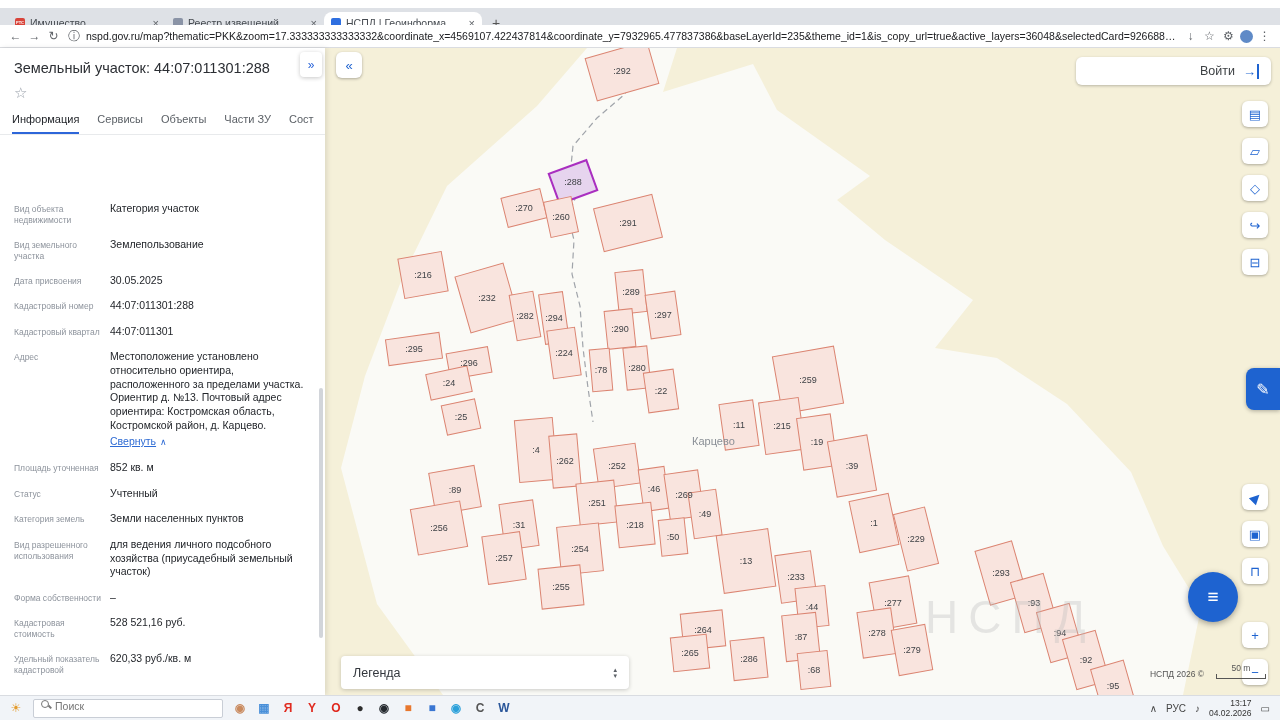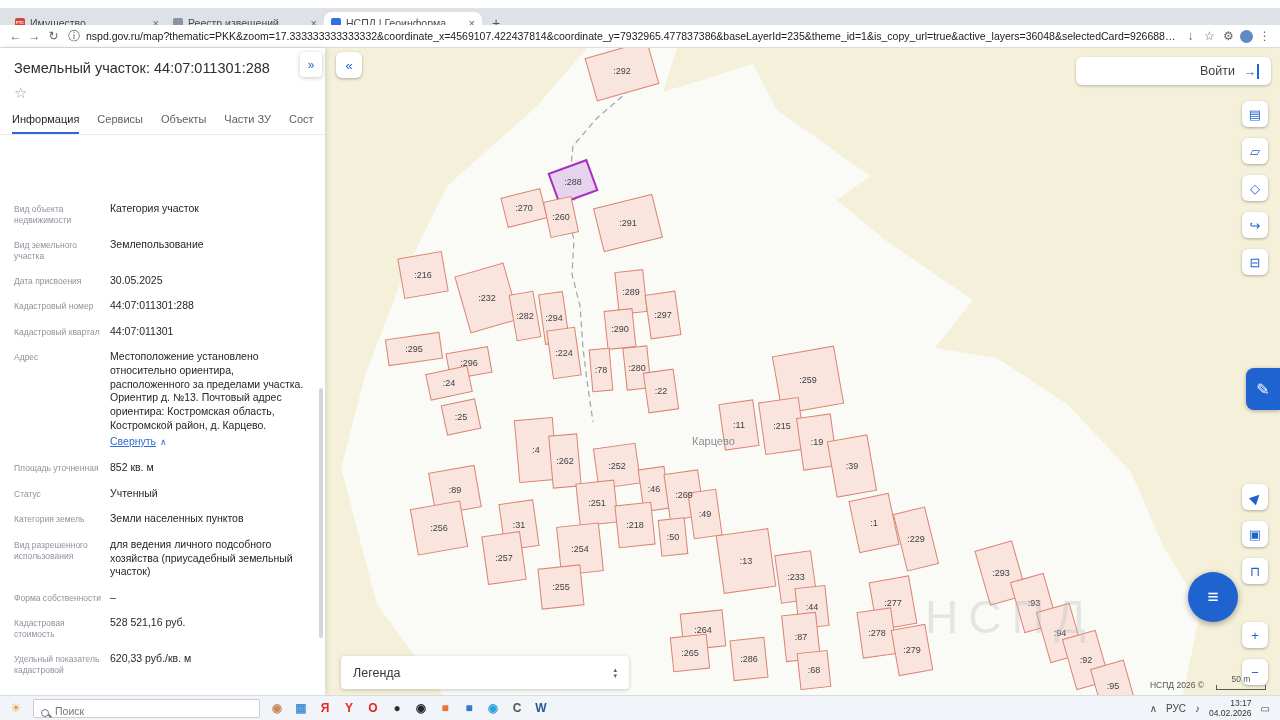--- a/index.html
+++ b/index.html
@@ -45,28 +45,28 @@
   .village { font-size:11px; fill:#8a8f96; }
   .wm { font-size:46px; fill:#b9b9b9; opacity:.32; letter-spacing:10px; }
   .mbtn { position:absolute; width:26px; height:26px; background:#fff; border-radius:6px; box-shadow:0 1px 3px rgba(0,0,0,.3); color:#1e63d0; font-size:13px; display:flex; align-items:center; justify-content:center; cursor:pointer; }
   .rotne { transform:rotate(-45deg); display:inline-block; }
   .drawbtn { position:absolute; right:0; top:320px; width:34px; height:42px; background:#1e63d0; color:#fff; border-radius:8px 0 0 8px; box-shadow:0 1px 4px rgba(0,0,0,.3); display:flex; align-items:center; justify-content:center; font-size:16px; cursor:pointer; }
   .chatbtn { position:absolute; right:42px; top:524px; width:50px; height:50px; border-radius:50%; background:#1e63d0; color:#fff; display:flex; align-items:center; justify-content:center; font-size:19px; box-shadow:0 2px 6px rgba(0,0,0,.35); cursor:pointer; }
   .login { position:absolute; top:9px; right:9px; width:195px; height:28px; background:#fff; border-radius:6px; box-shadow:0 1px 3px rgba(0,0,0,.25); display:flex; align-items:center; justify-content:flex-end; gap:8px; padding:0 12px; font-size:12.5px; color:#3c4043; cursor:pointer; }
   .login .ic { color:#1e63d0; border-right:2px solid #1e63d0; padding-right:1px; font-size:13px; }
   .legend { position:absolute; left:16px; top:608px; width:288px; height:33px; background:#fff; border-radius:4px; box-shadow:0 1px 4px rgba(0,0,0,.2); display:flex; align-items:center; justify-content:space-between; padding:0 12px; font-size:12.5px; color:#33373d; cursor:pointer; }
   .sorticon { display:flex; flex-direction:column; align-items:center; font-size:7px; line-height:.85; color:#5b6066; }
-  .scalebox { position:absolute; right:14px; bottom:5px; display:flex; align-items:flex-end; gap:12px; font-size:8.5px; color:#555; }
+  .scalebox { position:absolute; right:14px; bottom:16px; display:flex; align-items:flex-end; gap:12px; font-size:8.5px; color:#555; }
   .scale { display:flex; flex-direction:column; align-items:center; gap:1px; }
   .scale .line { width:50px; height:5px; border-left:1px solid #555; border-right:1px solid #555; border-bottom:1px solid #555; }
 
   
   .taskbar { position:absolute; left:0; right:0; bottom:0; height:25px; background:#f1f4f8; border-top:1px solid #d9dce1; display:flex; align-items:center; padding:0 4px; gap:2px; z-index:9; }
   .ticon { width:24px; height:22px; display:flex; align-items:center; justify-content:center; font-size:12px; cursor:pointer; flex:none; }
-  .tsearch { width:227px; height:19px; background:#fff; border:1px solid #c9ced6; border-radius:2px; display:flex; align-items:flex-end; gap:6px; padding:0 7px; flex:none; margin:0 3px; }
+  .tsearch { width:190px; height:19px; background:#fff; border:1px solid #c9ced6; border-radius:2px; display:flex; align-items:flex-start; gap:6px; padding:0 7px; flex:none; margin:0 3px; }
   .tsearch input { border:none; outline:none; font-size:10.5px; color:#7a7f87; width:140px; font-family:"Liberation Sans",sans-serif; background:transparent; }
   .mag { width:8px; height:8px; border:1.5px solid #777; border-radius:50%; position:relative; flex:none; }
   .mag::after { content:""; position:absolute; width:4px; height:1.5px; background:#777; transform:rotate(45deg); right:-4px; bottom:-1px; }
   .tray { margin-left:auto; display:flex; align-items:center; gap:9px; padding-right:6px; font-size:10px; color:#444; }
   .clock { display:flex; flex-direction:column; align-items:flex-end; font-size:8.5px; line-height:1.2; color:#333; }
 </style>
 </head>
 <body>
 
 <div class="screen">

